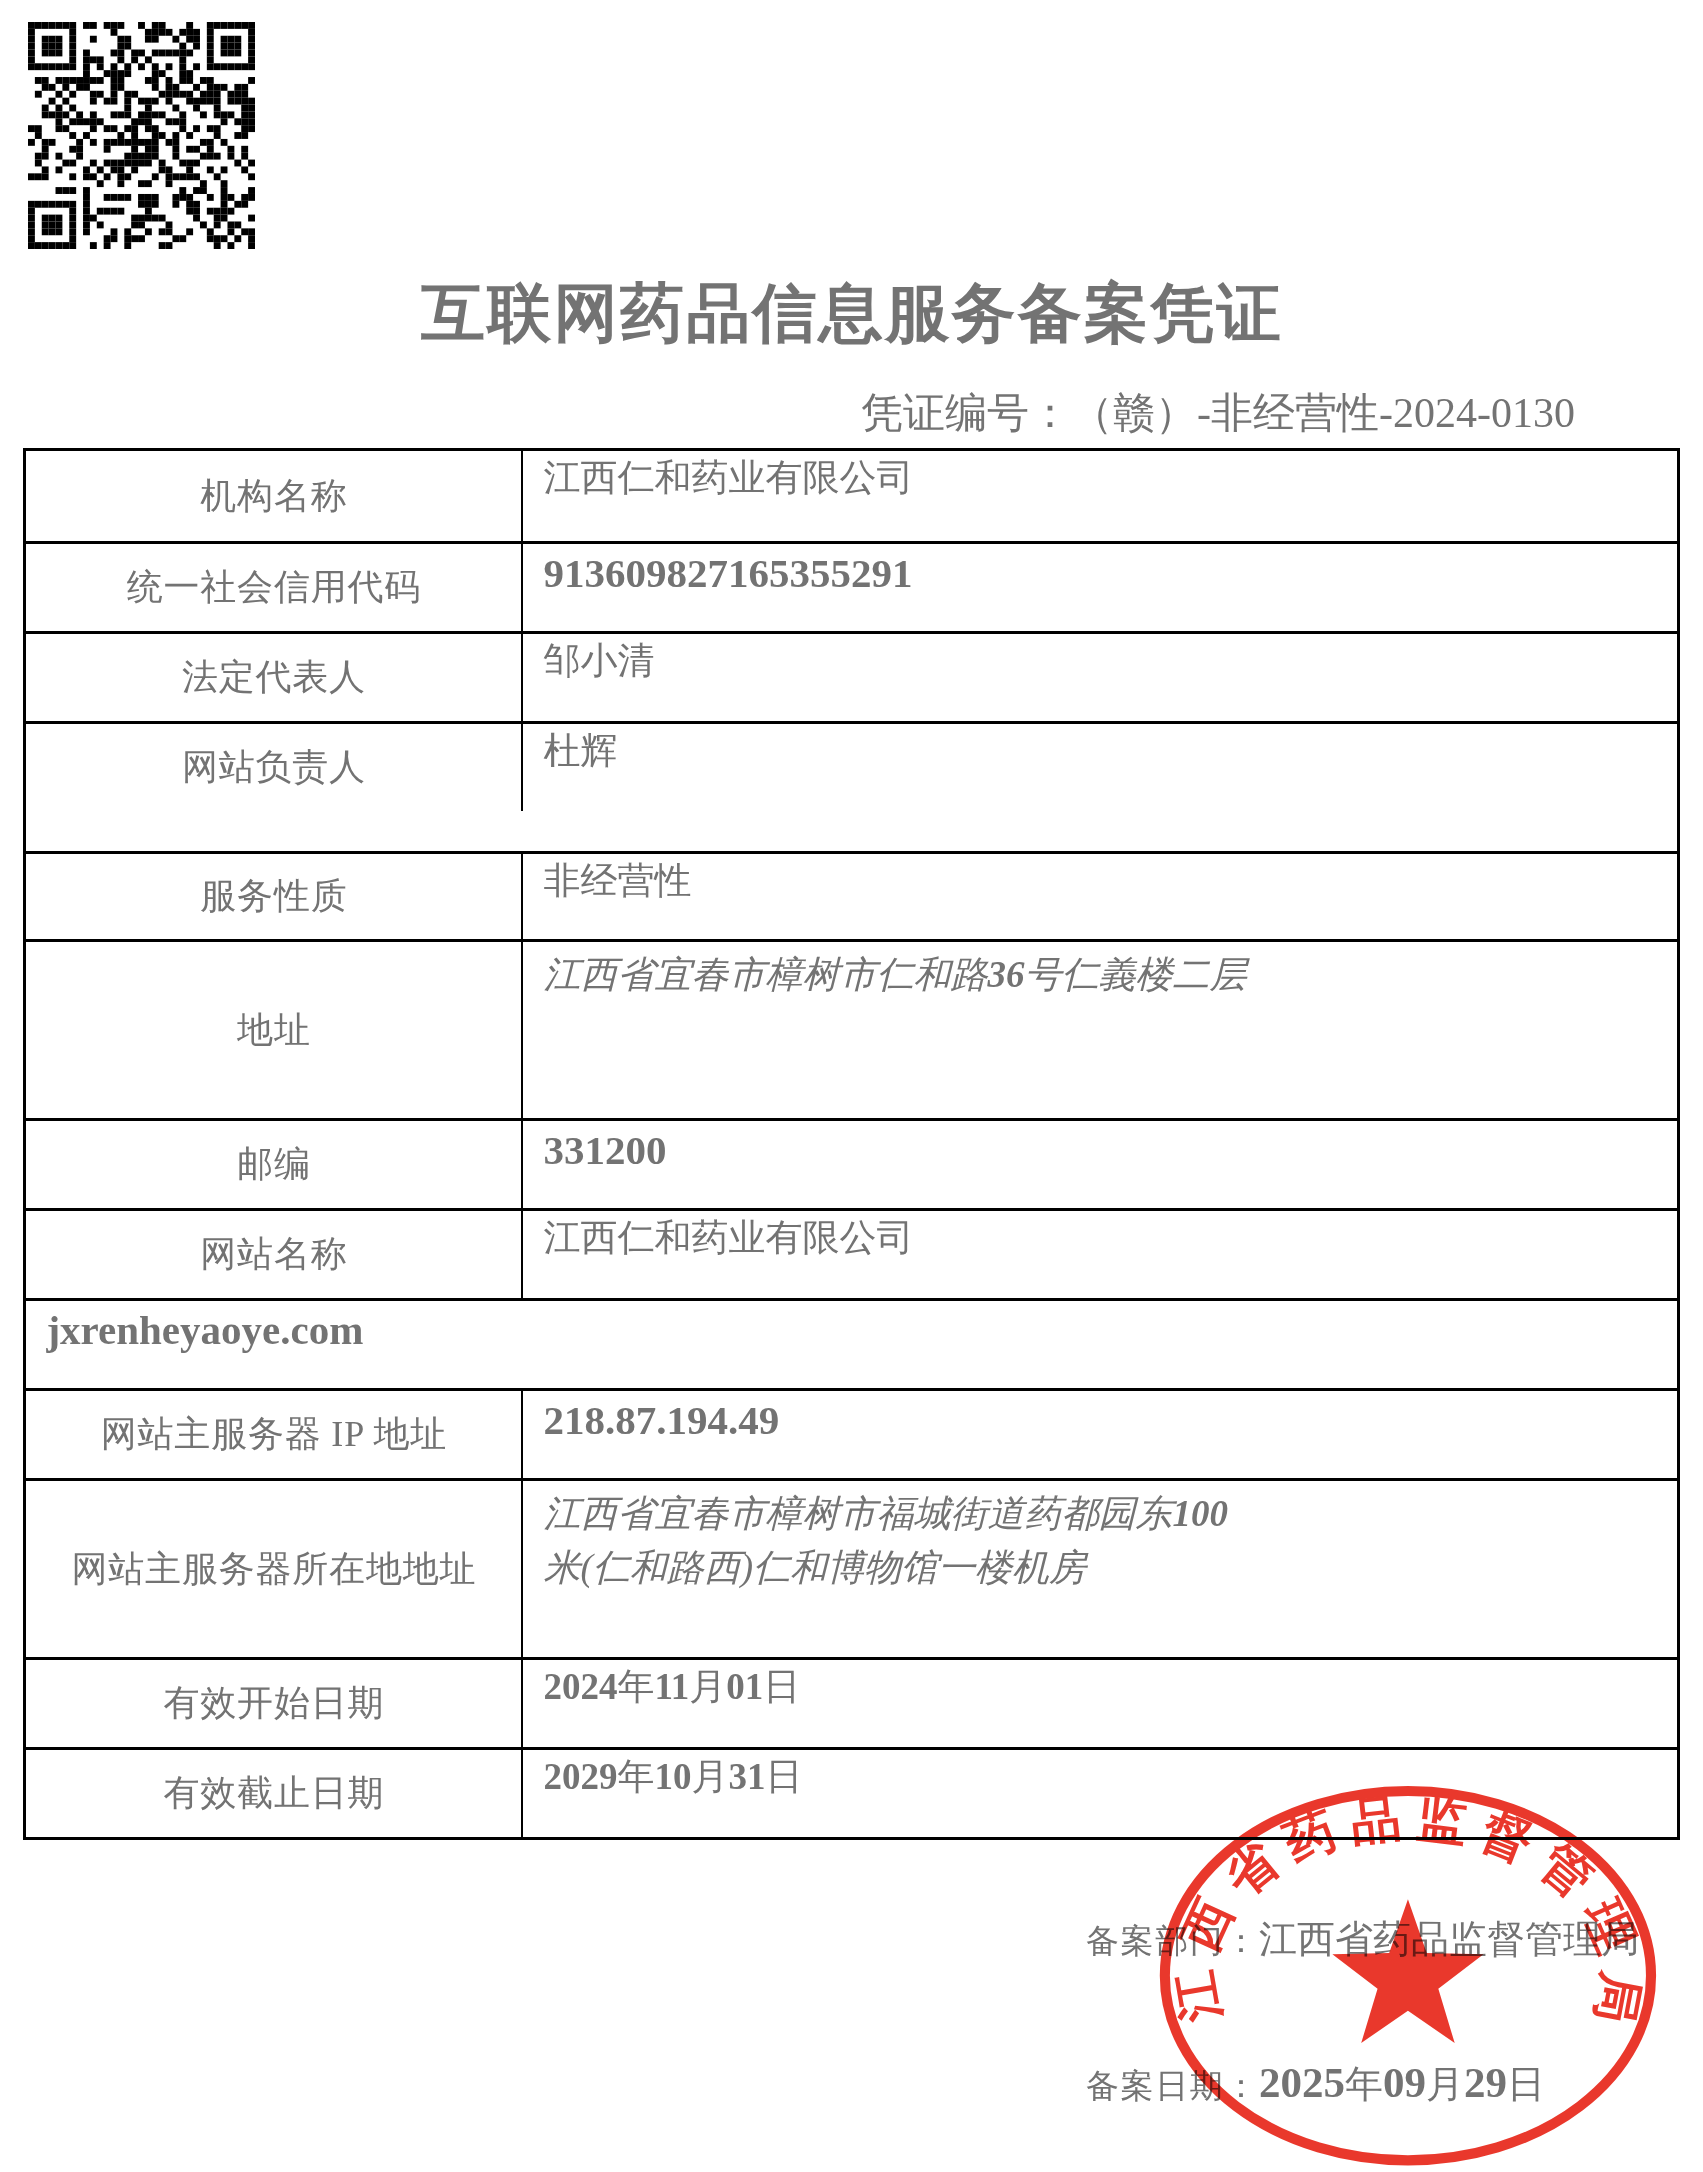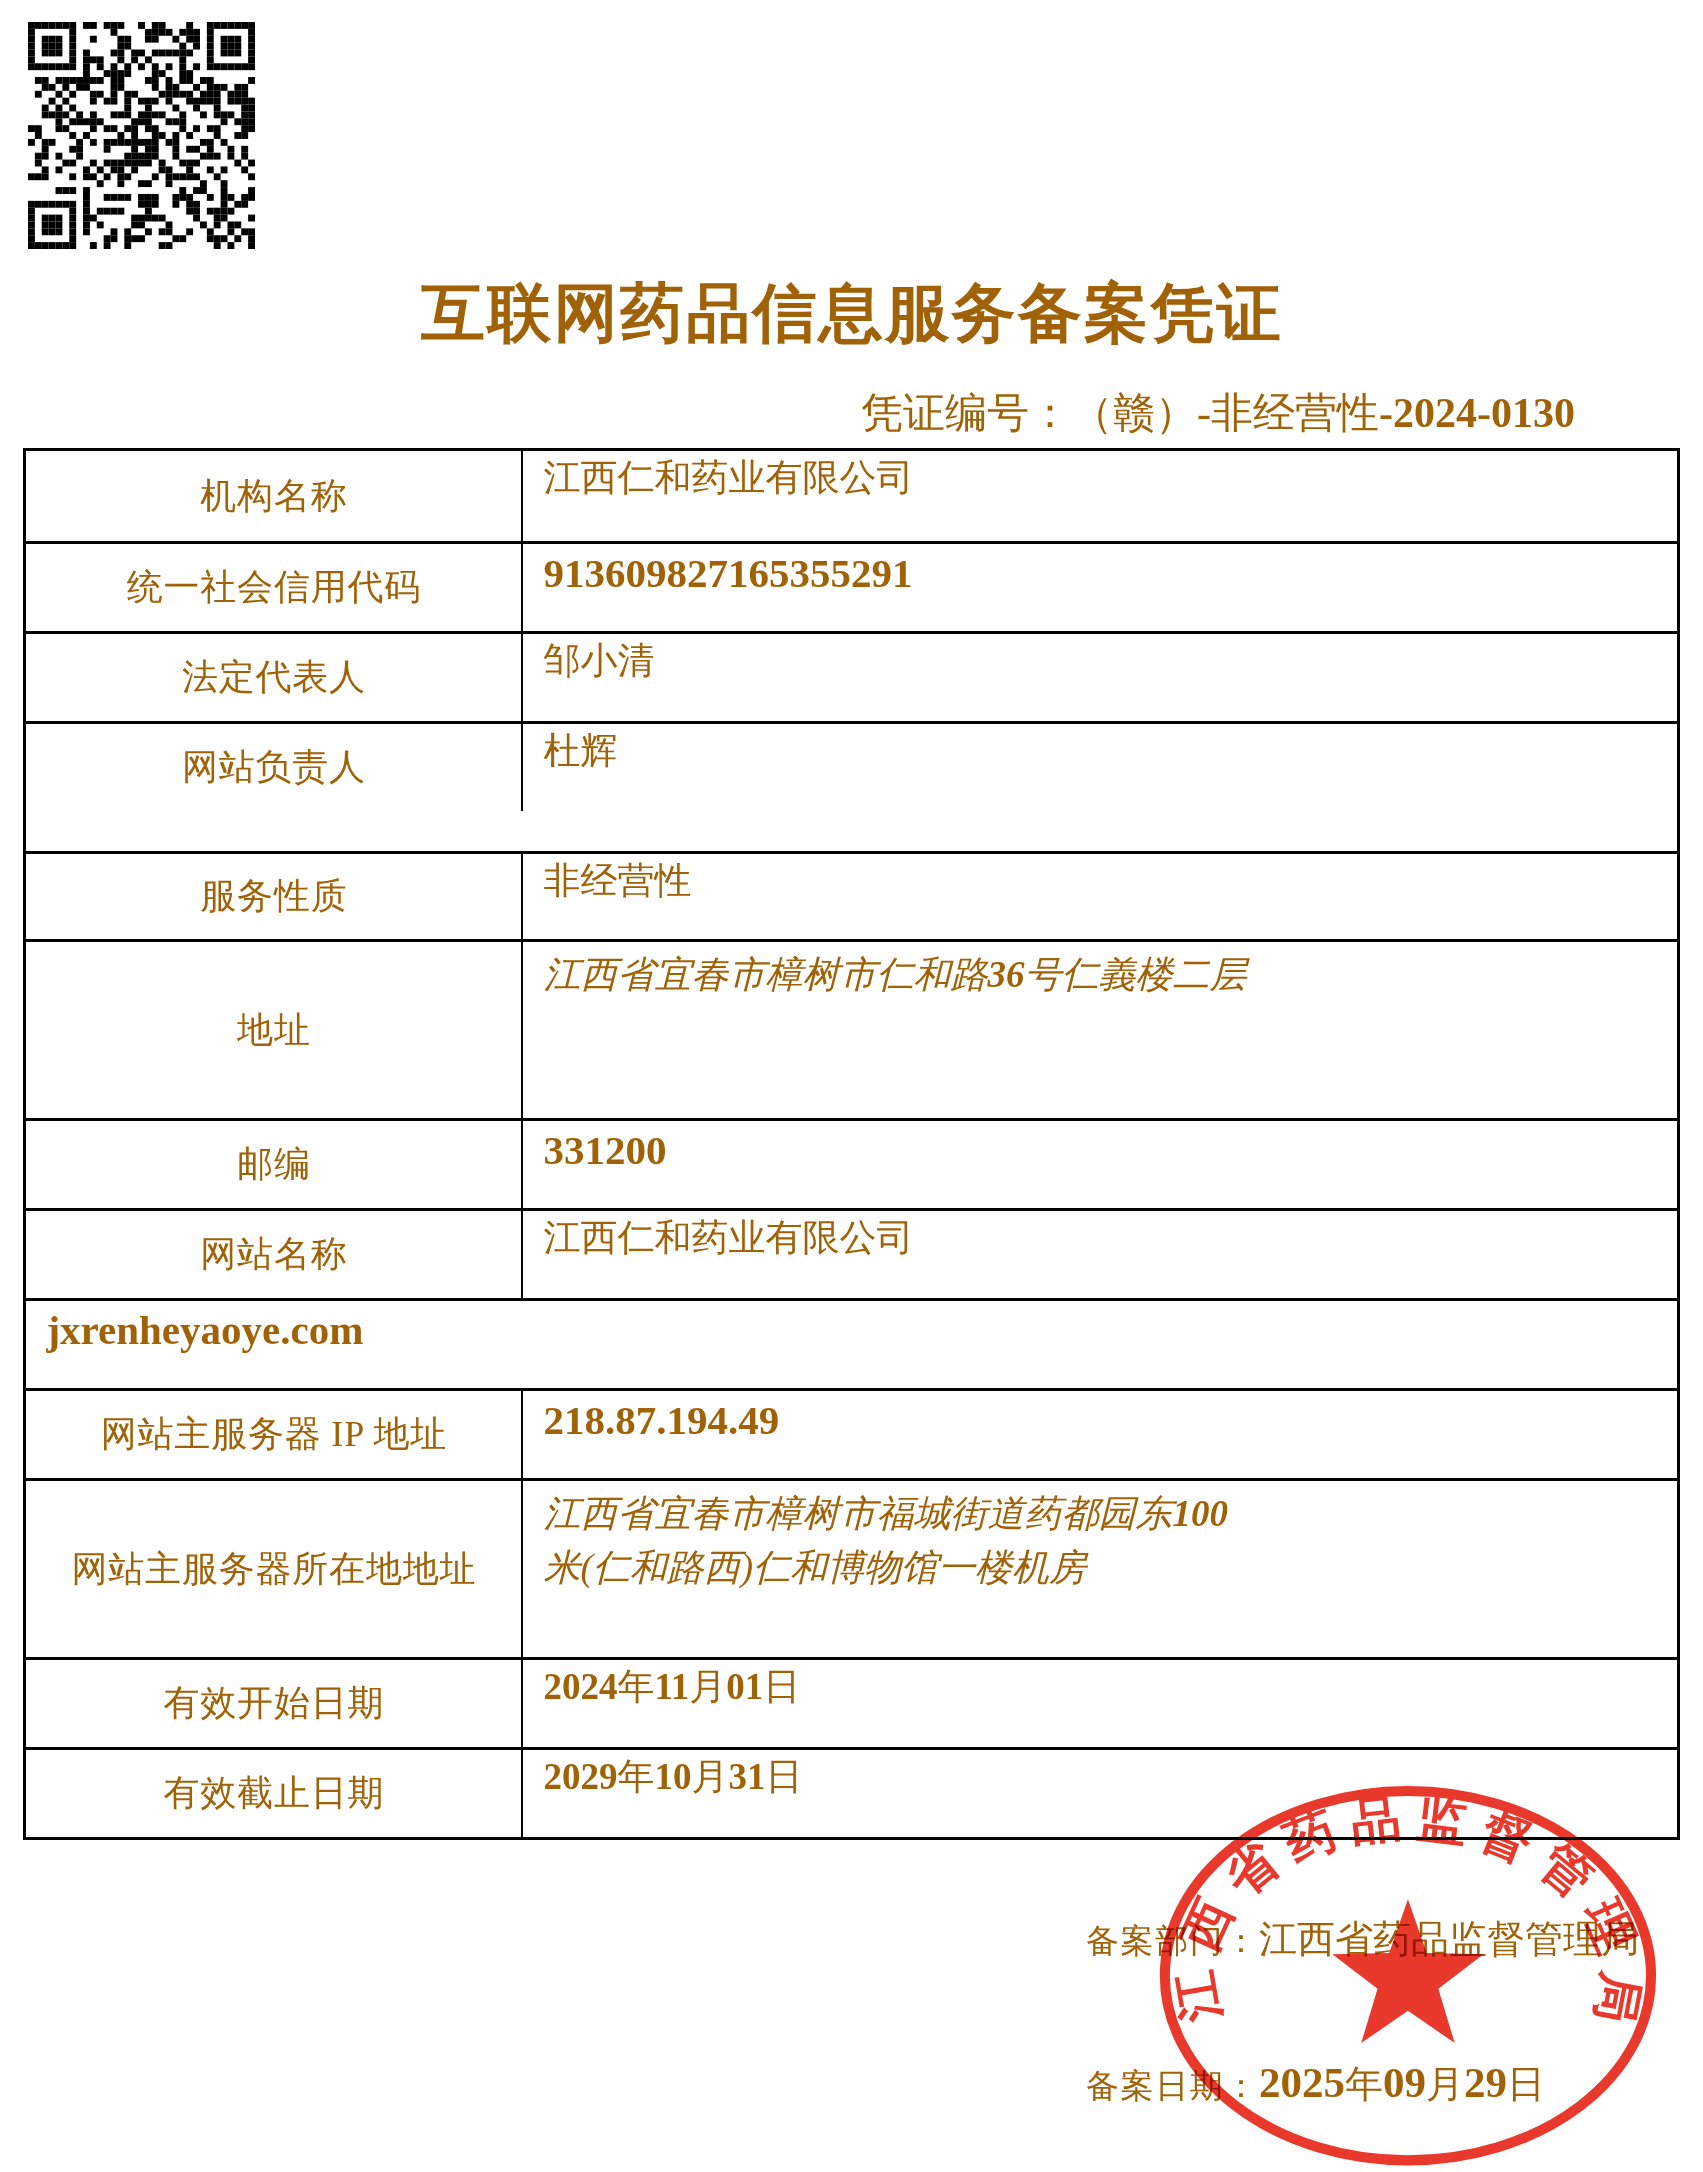--- a/index.html
+++ b/index.html
@@ -1,28 +1,28 @@
 <!DOCTYPE html>
 <html style="font-size:12.5px"><head>
 <meta charset="utf-8">
 <style>
   html,body{margin:0;padding:0;background:#ffffff;}
   .page{
     position:relative; width:1704px; height:2172px; background:#ffffff;
-    font-family:"Liberation Serif","DejaVu Serif",serif; color:#a16207; overflow:hidden;
+    font-family:"Liberation Serif","DejaVu Serif",serif; color:#737373; overflow:hidden;
   }
   .qr{ position:absolute; left:28px; top:22px; }
   .title{
     position:absolute; left:0; top:270px; width:100%; margin:0;
     text-align:center; font-size:64px; font-weight:700; letter-spacing:2.3px;
   }
   .certno{
     position:absolute; left:861px; top:385px; font-size:42px; white-space:nowrap;
   }
-  .certno .cert-num{ font-weight:700; }
+  .certno .cert-num{ font-weight:400; }
   
   .ctable{
     position:absolute; left:23.4px; top:448px; width:1657px;
     border:3.1px solid #000; box-sizing:border-box; background:#fff;
   }
   .row{ display:flex; box-sizing:border-box; }
   .row + .row{ border-top:3.1px solid #000; }
   .rh-a{ height:90px; } .rh-b{ height:90px; } .rh-c{ height:88px;margin-top:40px; } .rh-tall{ height:179px; }
   .cell{ box-sizing:border-box; }
   .label-cell{

